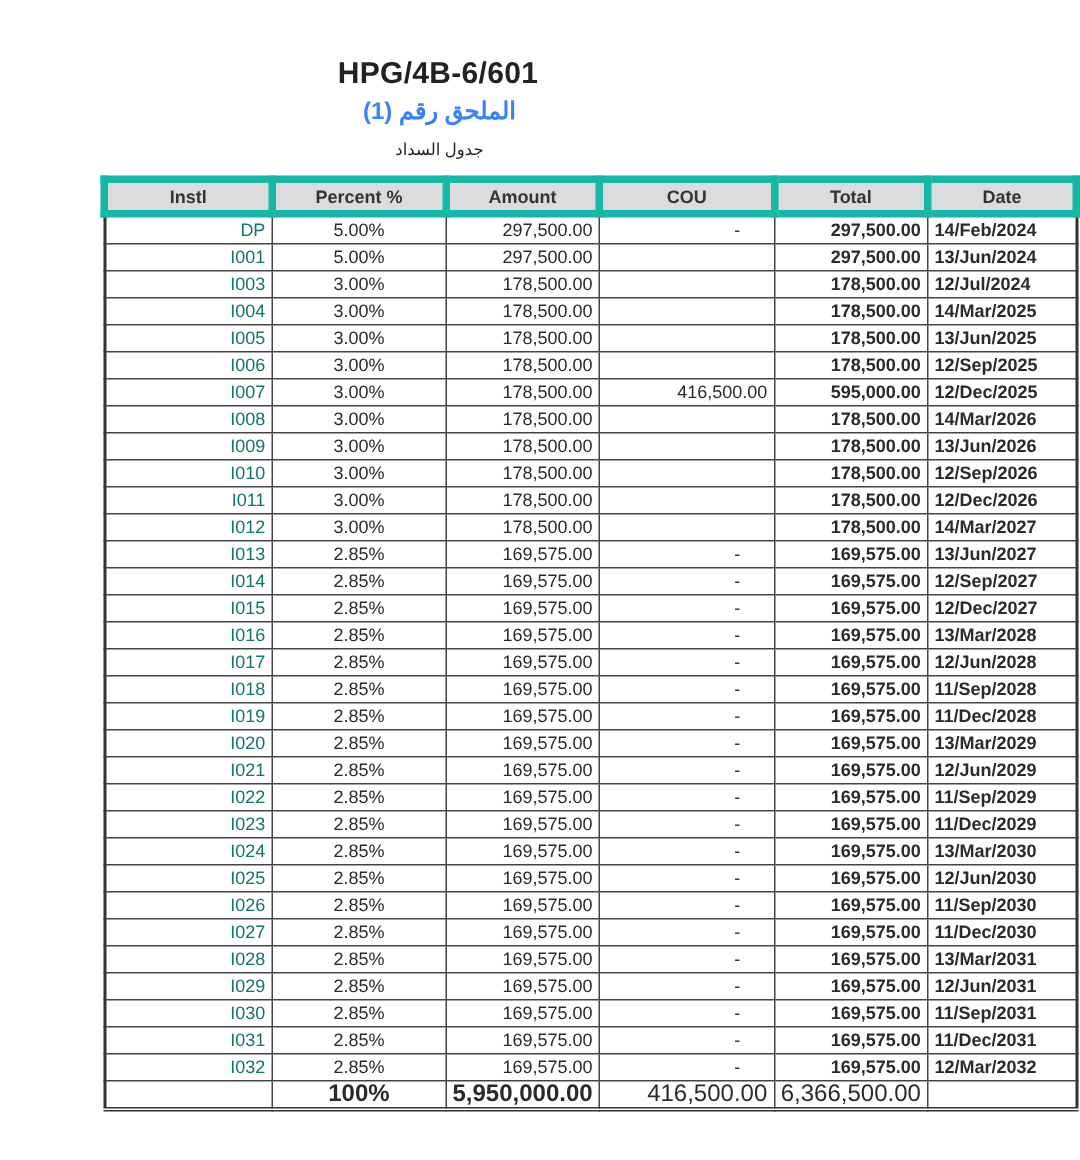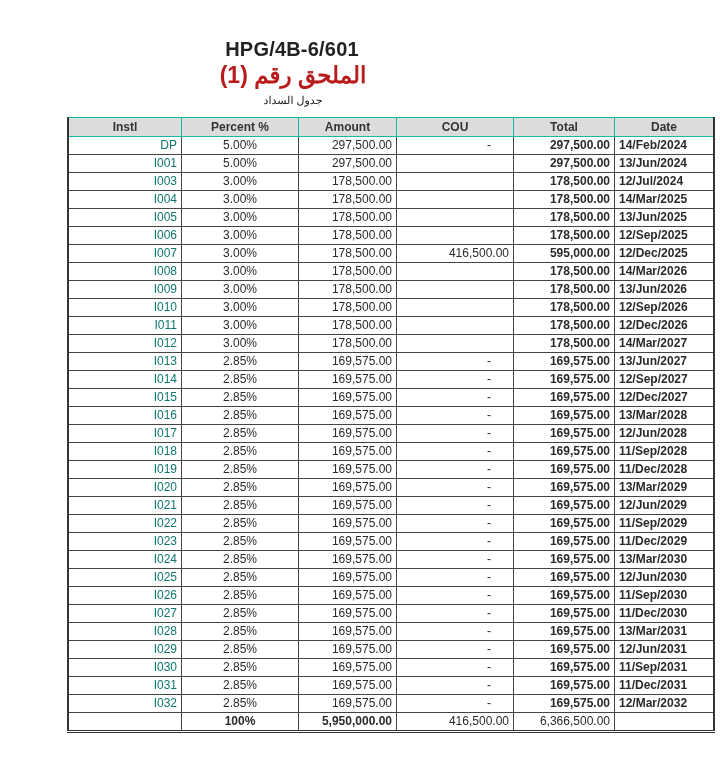--- a/index.html
+++ b/index.html
@@ -26,23 +26,23 @@
       font-family: "Liberation Sans", sans-serif;
       font-weight: bold;
       font-size: 20px;
       letter-spacing: 0.2px;
       color: #222;
       line-height: 26px;
       margin-left: 12px;
     }
     .annex {
       font-weight: bold;
-      font-size: 23px;
+      font-size: 16px;
       line-height: 26px;
-      color: #b91c1c;
+      color: #3b82f6;
       margin-left: 14px;
       direction: rtl;
     }
     .schedule {
       font-weight: normal;
       font-size: 11px;
       line-height: 24px;
       color: #222;
       margin-left: 14px;
       direction: rtl;
@@ -59,39 +59,39 @@
       border-right: 2px solid #333;
       border-top: 1.5px solid #333;
       border-bottom: 3px double #333;
     }
     table.sched th {
       background: #dcdcdc;
       font-weight: bold;
       font-size: 12px;
       height: 18px;
       padding: 0 4px;
-      border: 1px solid #14b8a6;
+      border: 5px solid #14b8a6;
       text-align: center;
       color: #333;
     }
     table.sched td {
       height: 17px;
       padding: 0 4px;
       border: 1px solid #444;
       line-height: 17px;
       white-space: nowrap;
     }
     td.inst { text-align: right; width: 104px; padding-left: 2px; color: #0f766e; }
     td.pct { text-align: center; width: 108px; }
     td.amt { text-align: right; width: 89px; }
     td.cou { text-align: right; width: 90px; }
     td.cou.dash { padding-right: 22px; }
     td.tot { text-align: right; width: 92px; font-weight: bold; }
     td.date { text-align: left; width: 90px; font-weight: bold; }
-    tr.totals td { font-weight: bold; font-size: 12px; margin-top: 47px; }
+    tr.totals td { font-weight: bold; font-size: 16px; margin-top: 47px; }
     tr.totals td.pct { text-align: center; }
     tr.totals td.amt { font-weight: bold; }
     tr.totals td.cou { font-weight: normal; }
     tr.totals td.tot { font-weight: normal; }
   </style>
 </head>
 <body>
 
 <div class="title-block">
   <div class="doc-code">HPG/4B-6/601</div>

